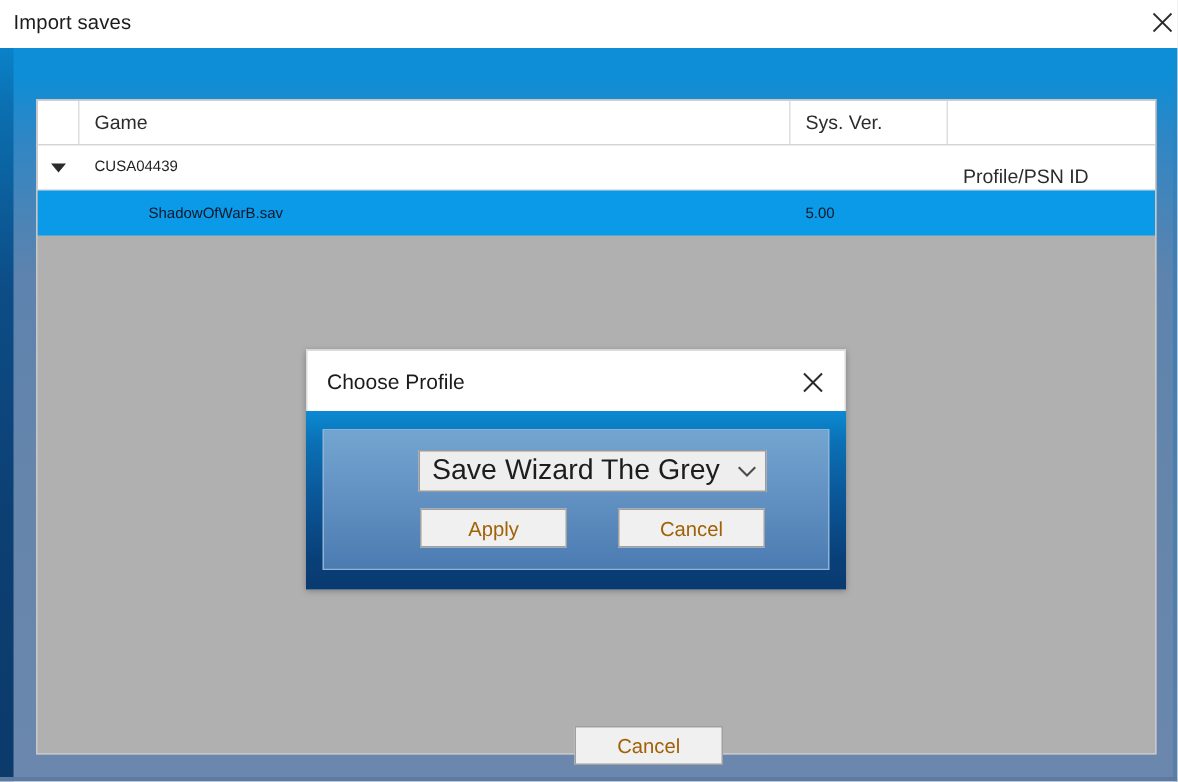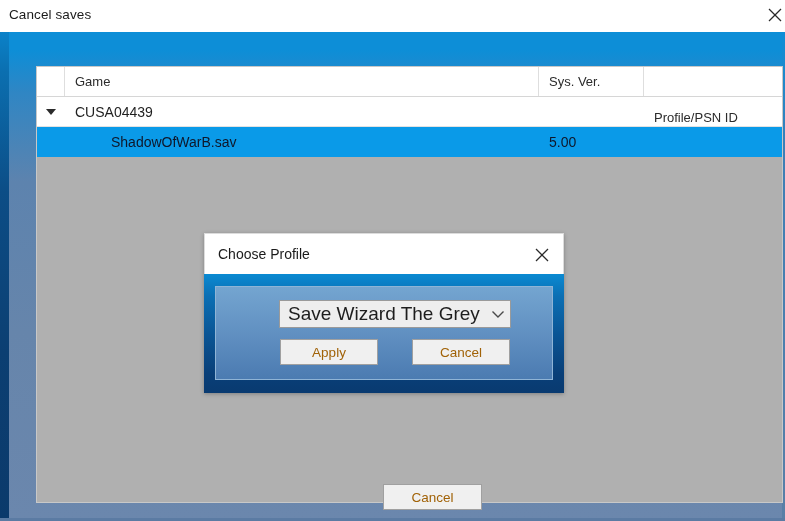--- a/index.html
+++ b/index.html
@@ -74,21 +74,21 @@
   #app-bottom-edge {
     position: absolute;
     left: 0; bottom: 0;
     width: 785px; height: 3px;
     background: #5b7ba3;
   }
 
   
   #save-list {
     position: absolute;
-    left: 36px; top: 34px;
+    left: 24px; top: 34px;
     width: 747px; height: 437px;
     background: #b0b0b0;
     border: 1px solid #c8c8c8;
     box-sizing: border-box;
     overflow: hidden;
   }
   #grid-header {
     display: flex;
     height: 30px;
     background: #ffffff;
@@ -120,21 +120,21 @@
   }
   .grow.group {
     background: #ffffff;
     border-bottom: 1px solid #e2e2e2;
   }
   .grow.selected {
     background: #0a9ae8;
     color: #ffffff;
   }
   .cell {
-    font-size: 14px;
+    font-size: 10px;
     display: flex;
     align-items: center;
     box-sizing: border-box;
     height: 100%;
     padding-left: 10px;
     white-space: nowrap;
     overflow: hidden;
   }
   .cell.c-spacer { width: 28px; padding-left: 0; justify-content: center; }
   .cell.c-game   { flex: 1 1 auto; }
@@ -254,21 +254,21 @@
   #btn-modal-cancel {
     position: absolute;
     left: 196px; top: 52px;
     width: 98px; height: 26px;
   }
 </style>
 </head>
 <body>
 
 <div id="host-titlebar">
-  <div id="host-title">Cancel saves</div>
+  <div id="host-title">Import saves</div>
   <div id="host-close">
     <svg width="26" height="22" viewBox="0 0 26 22" fill="none" stroke="currentColor" stroke-width="1.2">
       <line x1="7" y1="5" x2="19" y2="17"></line>
       <line x1="19" y1="5" x2="7" y2="17"></line>
     </svg>
   </div>
 </div>
 
 <div id="app-window">
   <div id="app-left-edge"></div>

